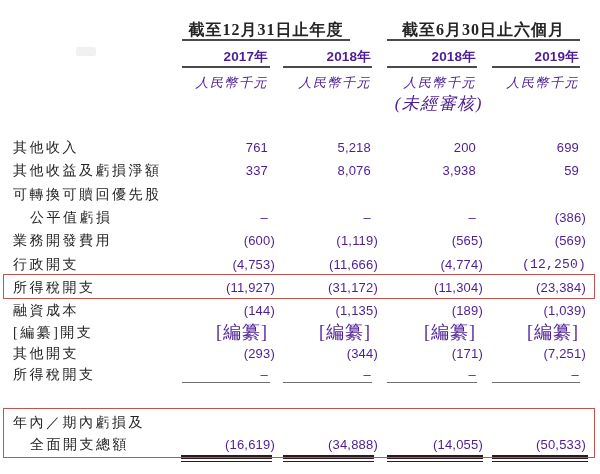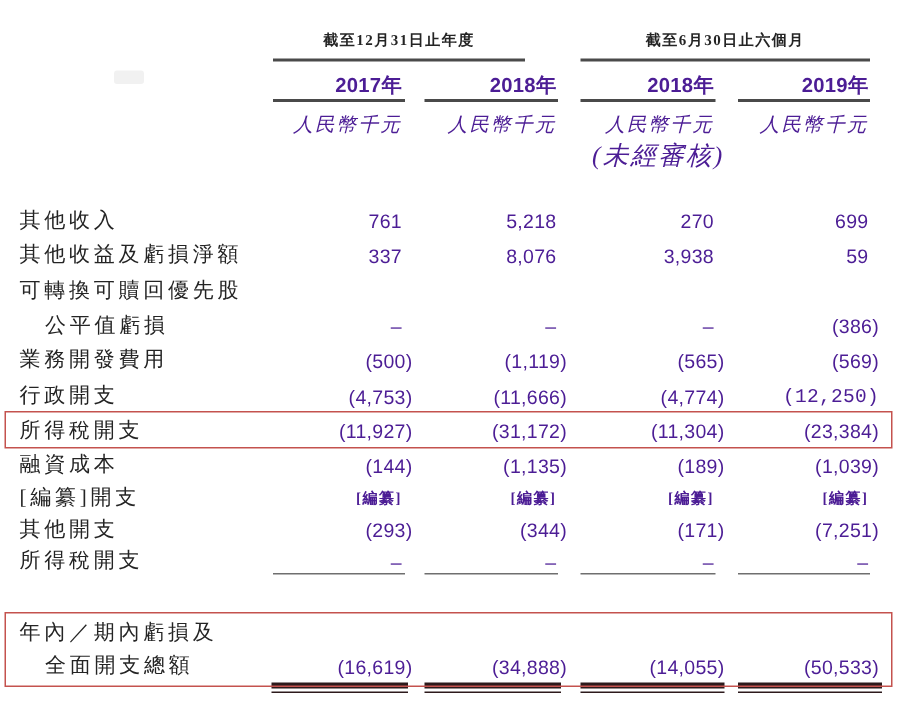--- a/index.html
+++ b/index.html
@@ -5,25 +5,25 @@
   html,body{margin:0;padding:0;background:#ffffff;}
   .page{position:relative;width:600px;height:474px;background:#ffffff;overflow:hidden;
         font-family:"Liberation Serif", serif;color:#242424;}
 
   
   .cjk{font-family:"Liberation Serif", serif;font-size:14px;letter-spacing:2.5px;
        color:#242424;white-space:nowrap;}
   .num{position:absolute;width:110px;text-align:right;white-space:nowrap;
        font-family:"Liberation Sans", sans-serif;font-size:13px;letter-spacing:0.2px;
        color:#4c1d95;padding-right:1px;}
-  .num.cjknum{font-family:"Liberation Serif", serif;font-weight:bold;font-size:10px;letter-spacing:1px;text-align:right;}
+  .num.cjknum{font-family:"Liberation Serif", serif;font-weight:normal;font-size:18px;letter-spacing:1px;text-align:right;}
   .year{font-weight:bold;font-size:13.5px;font-family:"Liberation Sans", sans-serif;}
   .unit{font-style:italic;font-family:"Liberation Serif", serif;font-size:13px;letter-spacing:1.5px;}
   .grouptitle{position:absolute;top:20px;height:16px;text-align:center;font-weight:bold;
-       font-size:10px;letter-spacing:1px;font-family:"Liberation Serif", serif;white-space:nowrap;}
+       font-size:16px;letter-spacing:1px;font-family:"Liberation Serif", serif;white-space:nowrap;}
 
   
   .n1{left:158px;} .n2{left:261px;} .n3{left:366px;} .n4{left:469px;}
 
   
   .row{position:absolute;left:0;width:600px;height:23px;line-height:23px;}
   .row .num{top:0;height:23px;line-height:23px;}
   .lbl{position:absolute;left:13px;top:0;height:23px;line-height:23px;}
   .lbl.indent{left:30px;}
 
@@ -72,21 +72,21 @@
   </div>
 
   <div class="row" style="top:92px;">
     <span class="num n3 unit" style="font-size: 17px; transform: translateX(7px);">(未經審核)</span>
   </div>
 
   <div class="row" style="top:136px;">
     <span class="lbl cjk">其他收入</span>
     <span class="num n1">761</span>
     <span class="num n2">5,218</span>
-    <span class="num n3">270</span>
+    <span class="num n3">200</span>
     <span class="num n4">699</span>
   </div>
 
   <div class="row" style="top:159px;">
     <span class="lbl cjk">其他收益及虧損淨額</span>
     <span class="num n1">337</span>
     <span class="num n2">8,076</span>
     <span class="num n3">3,938</span>
     <span class="num n4">59</span>
   </div>
@@ -97,21 +97,21 @@
   <div class="row" style="top:206px;">
     <span class="lbl indent cjk">公平值虧損</span>
     <span class="num n1">–</span>
     <span class="num n2">–</span>
     <span class="num n3">–</span>
     <span class="num n4" style="transform: translateX(7px);">(386)</span>
   </div>
 
   <div class="row" style="top:229px;">
     <span class="lbl cjk">業務開發費用</span>
-    <span class="num n1" style="transform: translateX(7px);">(500)</span>
+    <span class="num n1" style="transform: translateX(7px);">(600)</span>
     <span class="num n2" style="transform: translateX(7px);">(1,119)</span>
     <span class="num n3" style="transform: translateX(7px);">(565)</span>
     <span class="num n4" style="transform: translateX(7px);">(569)</span>
   </div>
 
   <div class="row" style="top:253px;">
     <span class="lbl cjk">行政開支</span>
     <span class="num n1" style="transform: translateX(7px);">(4,753)</span>
     <span class="num n2" style="transform: translateX(7px);">(11,666)</span>
     <span class="num n3" style="transform: translateX(7px);">(4,774)</span>

